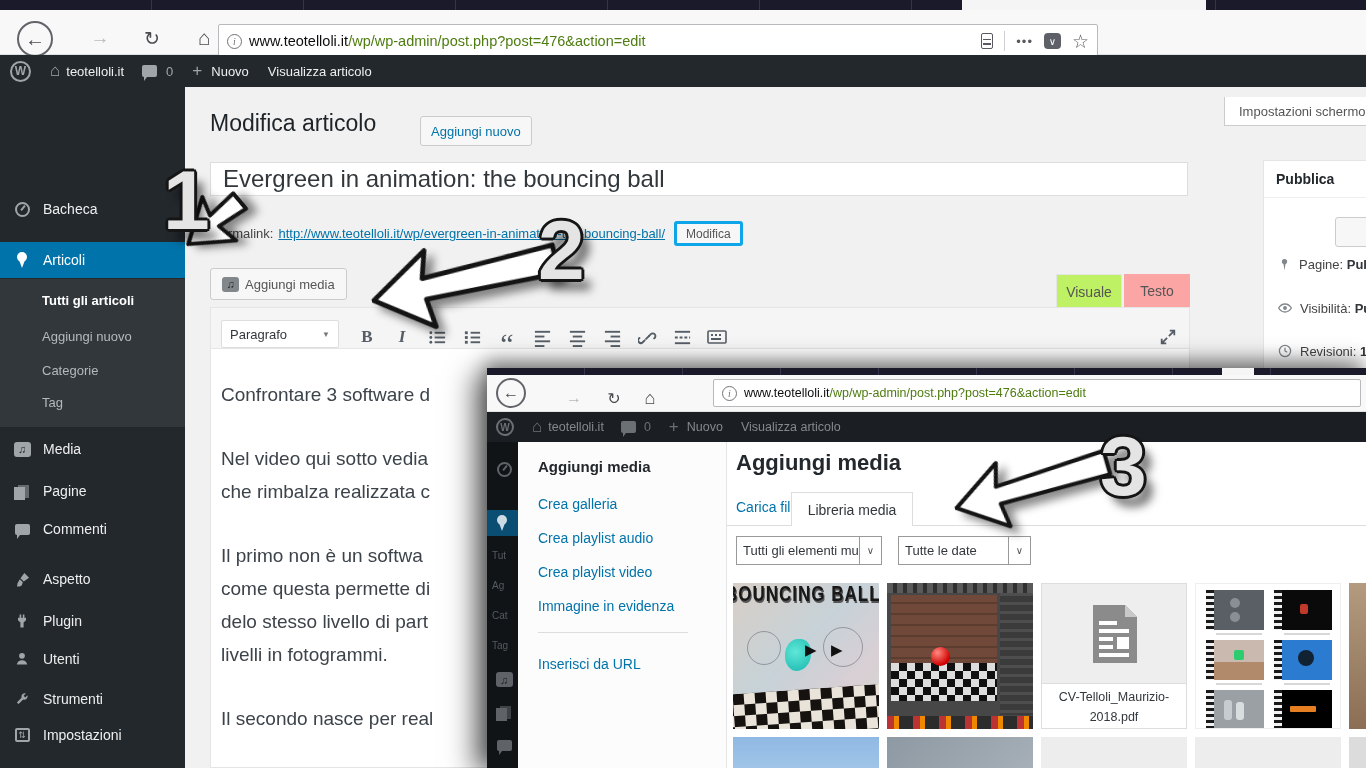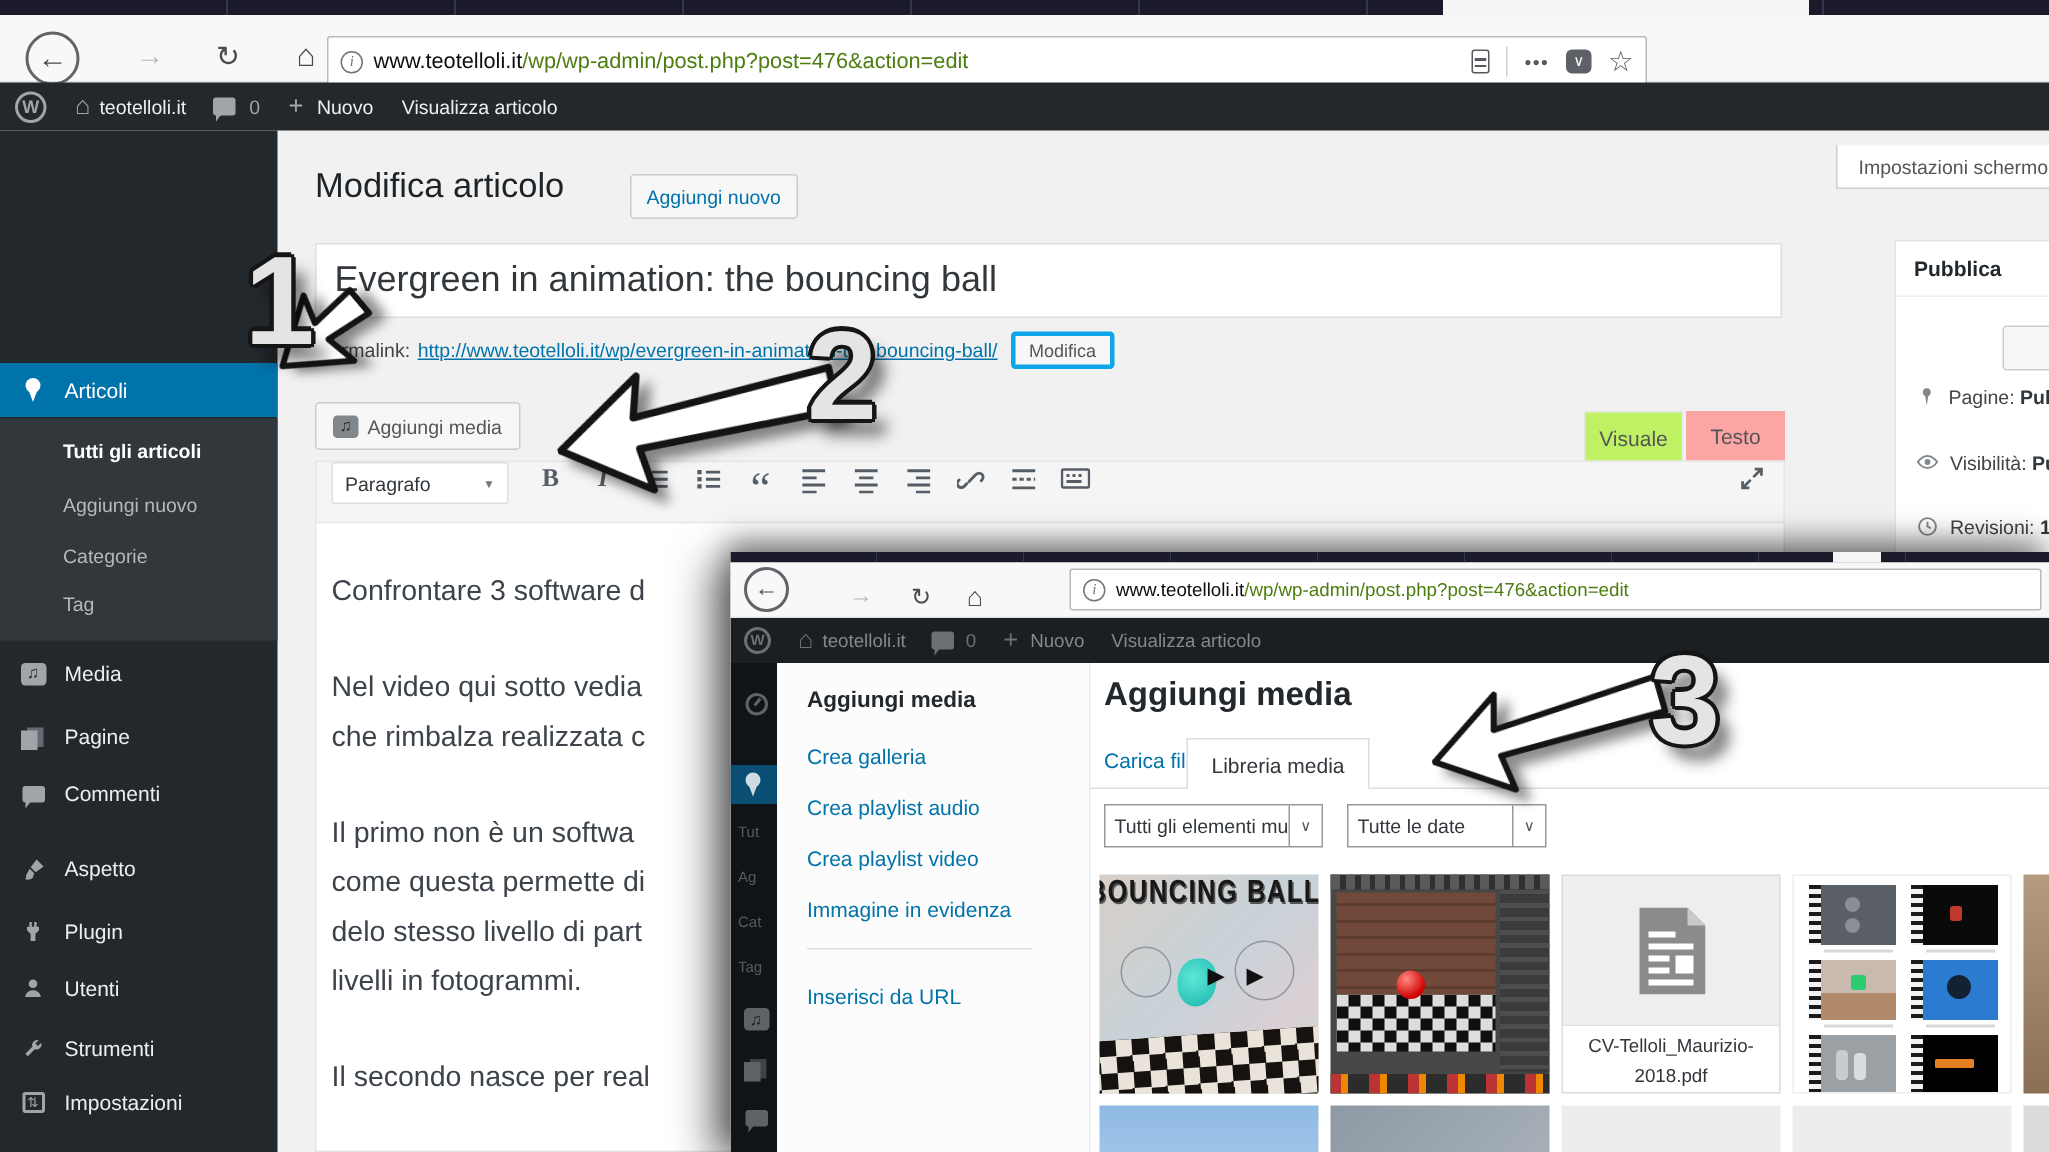--- a/index.html
+++ b/index.html
@@ -56,29 +56,29 @@
 .ic-pin::after{content:'';position:absolute;left:5px;top:8px;border:3px solid transparent;border-top:8px solid #fff}
 .ic-media{width:17px;height:15px;background:#a0a5aa;border-radius:3px;color:#23282d;font-size:11px;display:flex;align-items:center;justify-content:center}
 .ic-pages{width:11px;height:13px;background:#646a70;position:relative;margin-left:2px}
 .ic-pages::after{content:'';position:absolute;left:-4px;top:2px;width:11px;height:13px;background:#a0a5aa}
 .ic-comment{width:15px;height:11px;background:#a0a5aa;border-radius:2px;position:relative}
 .ic-comment::after{content:'';position:absolute;left:2px;bottom:-4px;border:4px solid transparent;border-top-color:#a0a5aa;border-left-color:#a0a5aa;border-width:4px 3px}
 .ic-settings{width:15px;height:14px;border:2px solid #a0a5aa;border-radius:2px;color:#a0a5aa;font-size:9px;display:flex;align-items:center;justify-content:center}
 
 #pagetitle{left:210px;top:110px;font-size:23px;font-weight:400;color:#1d2327}
 #btn-addnew{left:420px;top:116px;height:30px;padding:0 10px;background:#f7f7f7;border:1px solid #ccc;border-radius:3px;color:#0073aa;font-size:13px;display:flex;align-items:center}
-#titleinput{left:210px;top:162px;width:978px;height:50px;border:1px solid #ddd;background:#fff;font-size:24px;color:#32373c;padding:0 12px;font-family:"Liberation Sans",sans-serif}
+#titleinput{left:210px;top:162px;width:978px;height:34px;border:1px solid #ddd;background:#fff;font-size:24px;color:#32373c;padding:0 12px;font-family:"Liberation Sans",sans-serif}
 #permalinkrow{left:212px;top:221px;font-size:13px;color:#444;display:flex;align-items:center;gap:5px}
 #permalinkrow a{color:#0073aa}
 #btn-modifica{height:25px;padding:0 9px;background:#f7f7f7;border:3px solid #0ea5e9;border-radius:3px;color:#555;font-size:12px;display:flex;align-items:center;margin-left:4px}
 #btn-addmedia{left:210px;top:268px;height:32px;padding:0 11px;background:#f7f7f7;border:1px solid #ccc;border-radius:3px;color:#555;font-size:13px;display:flex;align-items:center;gap:6px}
 .edtabs{position:absolute;top:274px;height:34px;display:flex;align-items:center;justify-content:center;font-size:14px;color:#555}
 #tab-visuale{left:1056px;width:66px;background:#bef264;border:1px solid #e5e5e5;border-bottom:none}
 #tab-testo{left:1124px;width:66px;background:#fca5a5}
-#edtoolbar{left:210px;top:307px;width:980px;height:42px;background:#f5f5f5;border:1px solid #e5e5e5;display:flex;align-items:flex-start;padding:0 10px;gap:13px}
+#edtoolbar{left:210px;top:307px;width:980px;height:42px;background:#f5f5f5;border:1px solid #e5e5e5;display:flex;align-items:flex-end;padding:0 10px;gap:13px}
 #paraselect{width:118px;height:28px;background:#fff;border:1px solid #ddd;border-radius:2px;display:flex;align-items:center;justify-content:space-between;padding:0 8px;font-size:13px;color:#32373c;margin-right:4px}
 .tbico{width:22px;height:22px;display:flex;align-items:center;justify-content:center;color:#555d66}
 .tb-b{font-family:"Liberation Serif",serif;font-weight:bold;font-size:17px}
 .tb-i{font-family:"Liberation Serif",serif;font-style:italic;font-weight:bold;font-size:17px}
 .tb-q{font-family:"Liberation Serif",serif;font-size:30px;line-height:10px;padding-top:14px}
 #tb-expand{margin-left:auto}
 #editor{left:210px;top:349px;width:980px;height:419px;background:#fff;border:1px solid #e5e5e5;border-top:none;padding:29px 0 0 10px}
 #editor p{font-family:"DejaVu Serif","Liberation Serif",serif;font-size:19px;line-height:33px;color:#3c434a;margin-bottom:31px;white-space:nowrap}
 
 #screenopt{left:1224px;top:97px;width:190px;height:29px;background:#fff;border:1px solid #ccc;border-top:none;font-size:13px;color:#555;display:flex;align-items:center;padding:0 14px;white-space:nowrap}
@@ -197,20 +197,26 @@
     <span>teotelloli.it</span>
   </span>
   <span class="bubble"></span>
   <span class="cgray">0</span>
   <span class="plus">+</span>
   <span>Nuovo</span>
   <span class="mleft">Visualizza articolo</span>
 </div>
 
 <div class="abs" id="sidebar">
+  <div class="sitem" style="top:104px">
+    <span class="sicon">
+        <span class="ic-gauge"></span>
+      </span>
+    <span>Bacheca</span>
+  </div>
   <div class="sitem" style="top:155px" id="mi-articoli">
     <span class="sicon">
         <span class="ic-pin"></span>
       </span>
     <span>Articoli</span>
   </div>
   <div id="submenu">
     <div class="subitem subactive" style="top:14px">Tutti gli articoli</div>
     <div class="subitem" style="top:50px">Aggiungi nuovo</div>
     <div class="subitem" style="top:84px">Categorie</div>

